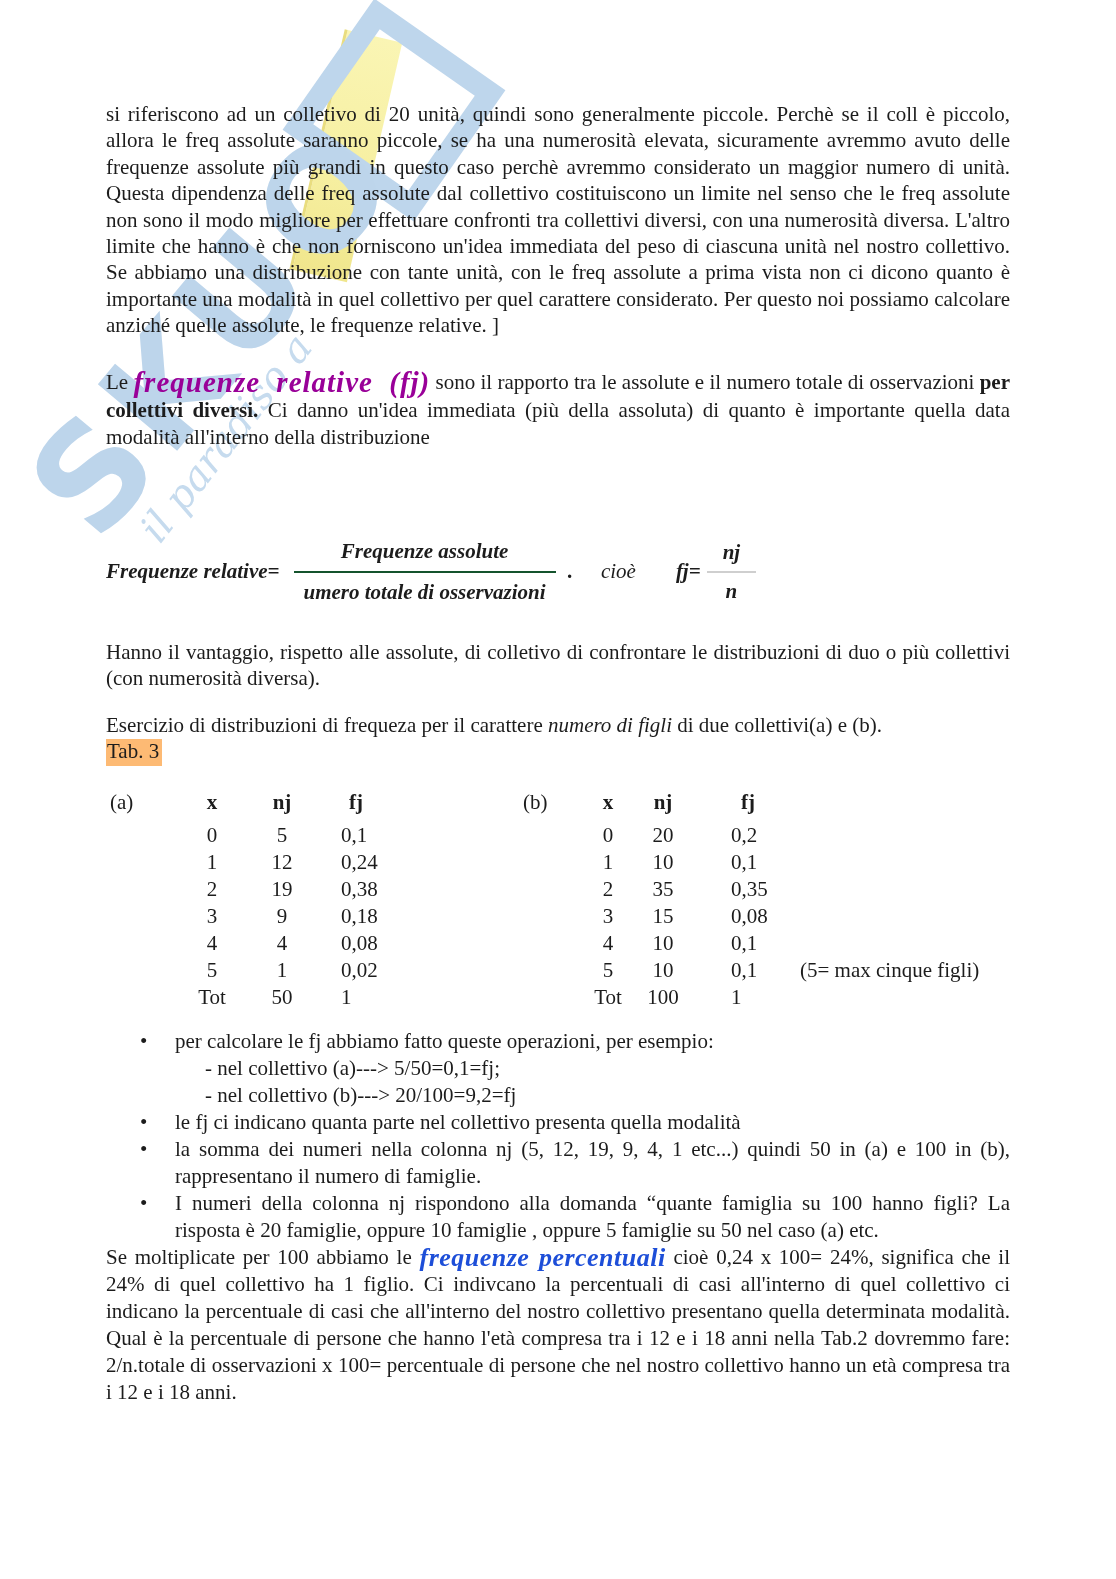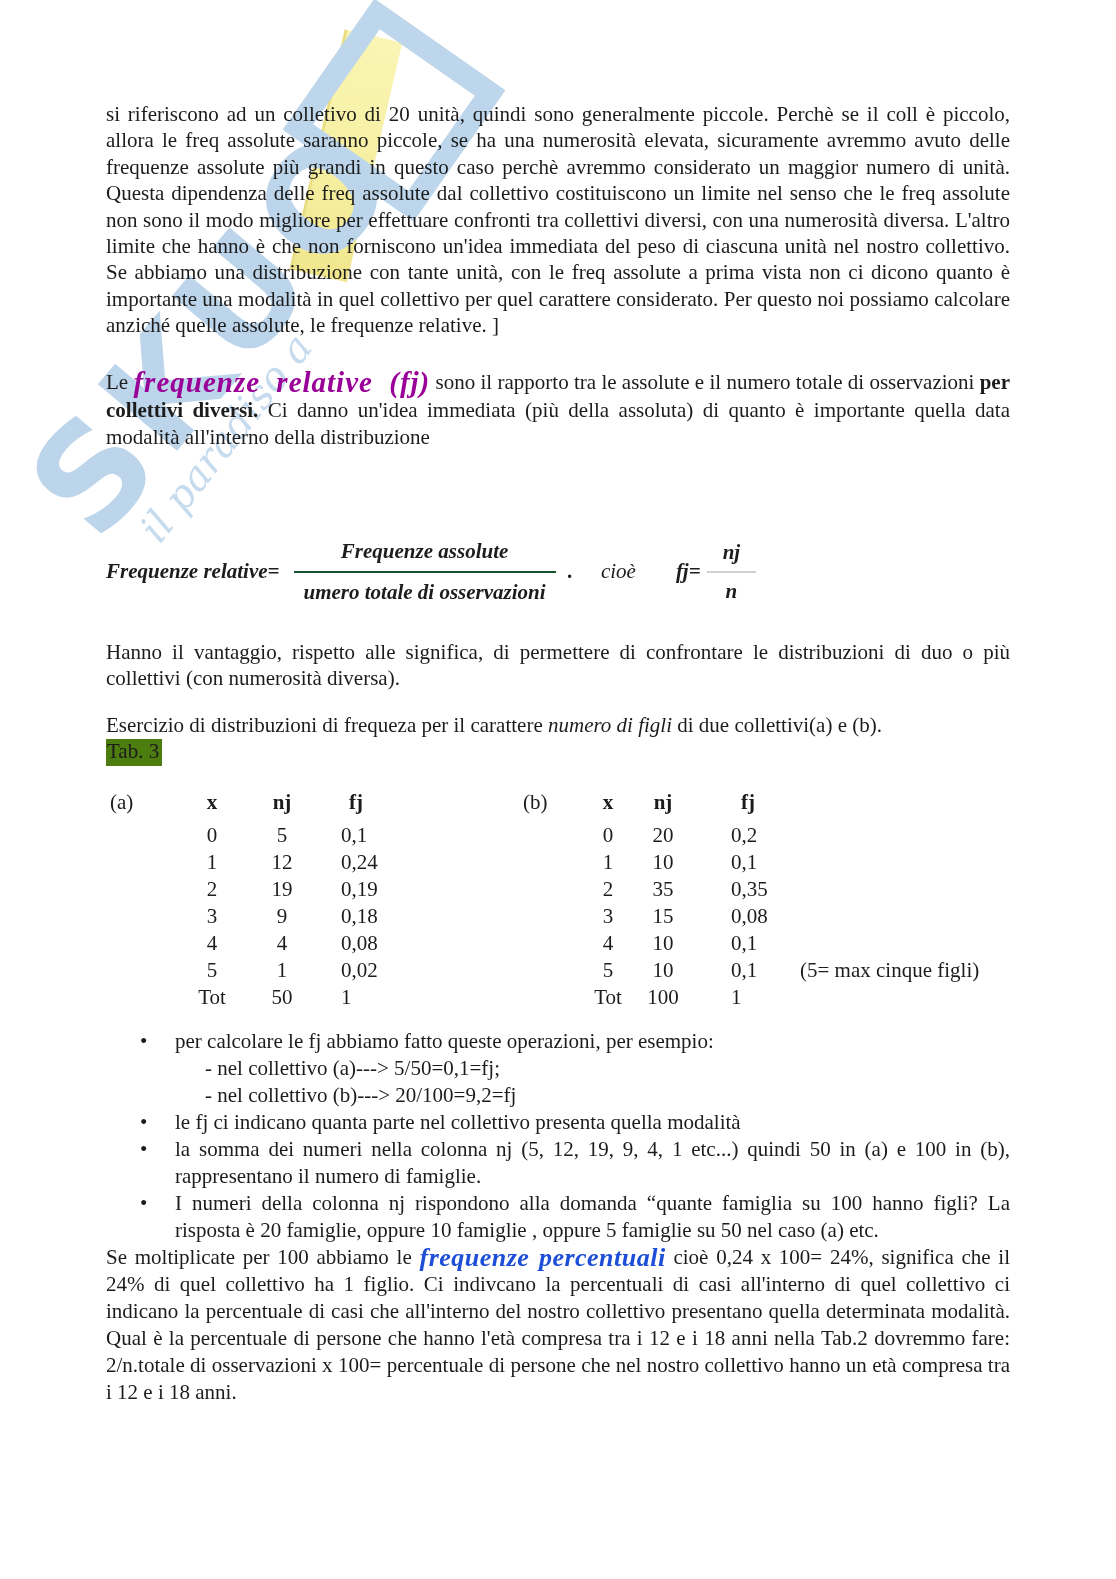--- a/index.html
+++ b/index.html
@@ -50,21 +50,21 @@
   .frac .den { padding:7px 10px 0 10px; border-top:2px solid #14532d; }
   .dot-sep { margin-left:12px; font-weight:bold; }
   .cioe { margin-left:28px; }
   .fjeq { margin-left:40px; font-weight:bold; }
   .frac2 { margin-left:6px; text-align:center; font-weight:bold; }
   .frac2 .num { padding:0 16px 6px 16px; }
   .frac2 .den { padding:6px 16px 0 16px; border-top:2px solid #cfcfcf; }
 
   .p2 { margin-top:34px; }
   .exercise { font-size:21px; line-height:27px; margin-bottom:0; }
-  .tab-label { display:table; background:#4d7c0f; padding:0 3px 2px 1px; font-size:21px; line-height:25px; }
+  .tab-label { display:table; background:#fdba74; padding:0 3px 2px 1px; font-size:21px; line-height:25px; }
 
   .tables { position:relative; margin-top:24px; height:216px; font-size:21px; }
   .trow { position:relative; height:27px; }
   .thead { font-weight:bold; height:33px; }
   .cell { position:absolute; top:0; white-space:nowrap; }
   .ca-label { left:4px; }
   .ca1 { left:74px;  width:64px; text-align:center; }
   .ca2 { left:144px; width:64px; text-align:center; }
   .ca3 { left:235px; width:96px; }
   .cb-label { left:417px; }
@@ -109,21 +109,21 @@
     </span>
     <span class="dot-sep">.</span>
     <span class="cioe">cioè</span>
     <span class="fjeq">fj=</span>
     <span class="frac2">
       <span class="num" style="display:block">nj</span>
       <span class="den" style="display:block">n</span>
     </span>
   </div>
 
-  <p class="para p2">Hanno il vantaggio, rispetto alle significa, di permettere di confrontare le distribuzioni di duo o più collettivi (con numerosità diversa).</p>
+  <p class="para p2">Hanno il vantaggio, rispetto alle assolute, di colletivo di confrontare le distribuzioni di duo o più collettivi (con numerosità diversa).</p>
 
   <p class="exercise"><span>Esercizio di distribuzioni di frequeza per il carattere </span><span class="italic">numero di figli</span><span> di due collettivi(a) e (b).</span></p>
   <div class="tab-label">Tab. 3</div>
 
   <div class="tables">
     <div class="trow thead">
       <span class="cell ca-label" style="font-weight:normal">(a)</span>
       <span class="cell ca1">x</span>
       <span class="cell ca2">nj</span>
       <span class="cell ca3" style="padding-left:8px">fj</span>
@@ -144,21 +144,21 @@
       <span class="cell ca1">1</span>
       <span class="cell ca2">12</span>
       <span class="cell ca3">0,24</span>
       <span class="cell cb1">1</span>
       <span class="cell cb2">10</span>
       <span class="cell cb3">0,1</span>
     </div>
     <div class="trow">
       <span class="cell ca1">2</span>
       <span class="cell ca2">19</span>
-      <span class="cell ca3">0,19</span>
+      <span class="cell ca3">0,38</span>
       <span class="cell cb1">2</span>
       <span class="cell cb2">35</span>
       <span class="cell cb3">0,35</span>
     </div>
     <div class="trow">
       <span class="cell ca1">3</span>
       <span class="cell ca2">9</span>
       <span class="cell ca3">0,18</span>
       <span class="cell cb1">3</span>
       <span class="cell cb2">15</span>

